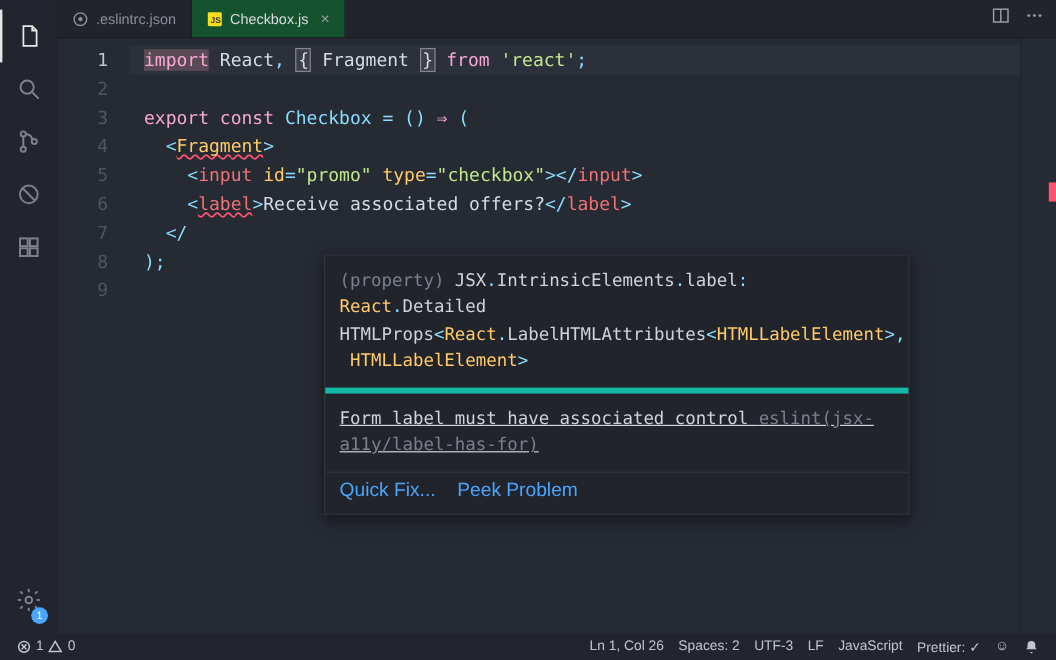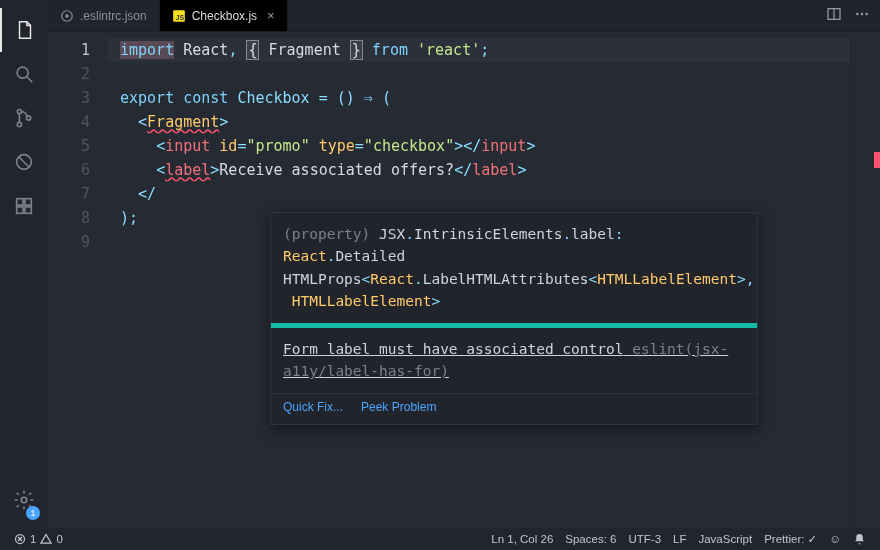--- a/index.html
+++ b/index.html
@@ -35,21 +35,21 @@
   .tabrow {
     height: 32px; background: #21242b; display: flex; align-items: stretch;
     border-bottom: 1px solid #1b1e24;
   }
   .tab {
     display: flex; align-items: center; gap: 6px;
     padding: 11px 12px; font-size: 12px; color: #8a8f99;
     background: #21242b; cursor: pointer;
     border-right: 1px solid #1b1e24;
   }
-  .tab.active { background: #000000; color: #d7dbe2; }
+  .tab.active { background: #14532d; color: #d7dbe2; }
   .tab .fileicon { width: 14px; height: 14px; }
   .tab .close { font-size: 13px; color: #9aa0aa; margin-left: 4px; }
   .tab-spacer { flex: 1; }
   .tab-actions { display: flex; align-items: center; gap: 12px; padding: 0 10px; color: #9aa0aa; }
 
   
   .editor {
     flex: 1; display: flex; background: #262a33;
     font-family: "Consolas", "Menlo", monospace; font-size: 15px;
     position: relative;
@@ -60,21 +60,21 @@
   }
   .gutter div { height: 24px; line-height: 24px; padding-right: 18px; }
   .gutter div.cur { color: #c0c5ce; }
   .code { flex: 1; padding-top: 6px; position: relative; }
   .code-line {
     height: 24px; line-height: 24px; white-space: pre;
     padding-left: 12px;
   }
   .code-line.cur { background: #2b303b; }
 
-  .t-kw { color: #7dd3fc; }
+  .t-kw { color: #f9a8d4; }
   .t-var { color: #d7dbe2; }
   .t-pun { color: #89ddff; }
   .t-fn { color: #89ddff; }
   .t-str { color: #c3e88d; }
   .t-tag { color: #f07178; }
   .t-attr { color: #ffcb6b; }
   .t-txt { color: #d7dbe2; }
   .t-brb { background: #3a3f4b; border: 1px solid #888; color: #d7dbe2; padding: 0 1px; }
   .t-err {
     text-decoration: underline wavy #ff5370;
@@ -85,21 +85,21 @@
   
   .hover {
     position: absolute; left: 162px; top: 180px;
     width: 488px; background: #21242b; border: 1px solid #2f333d;
     font-family: "Consolas","Menlo",monospace; font-size: 14.5px;
     box-shadow: 0 4px 12px rgba(0,0,0,0.5);
     z-index: 10;
   }
   .hover .sect { padding: 10px 12px; line-height: 1.55; color: #cfd3da; white-space: pre-wrap; }
   .hover .sect + .sect { border-top: 5px solid #14b8a6; text-decoration: underline; }
-  .hover .actions { display: flex; gap: 18px; padding: 6px 12px 10px; font-size: 12px;
+  .hover .actions { display: flex; gap: 18px; padding: 6px 12px 10px; font-size: 16px;
     font-family: "Segoe UI", Arial, sans-serif; border-top: 1px solid #2f333d; }
   .hover .actions span { color: #4aa5ff; cursor: pointer; }
   .hover .muted { color: #7a808c; }
   .h-type { color: #ffcb6b; }
   .h-pun { color: #89ddff; }
 
   .minimap {
     width: 30px; background: #262a33; position: relative;
     border-left: 1px solid #22252b;
   }
@@ -252,21 +252,21 @@
           <line x1="16" y1="8" x2="8" y2="16"></line>
         </svg>
       <span>1</span>
       <svg class="status-icon" width="12" height="12" viewBox="0 0 24 24" fill="none" stroke="currentColor" stroke-width="2.5">
           <path d="M12 3 L22 20 H2 Z"></path>
         </svg>
       <span>0</span>
     </div>
     <div class="spacer"></div>
     <div class="seg">Ln 1, Col 26</div>
-    <div class="seg">Spaces: 6</div>
+    <div class="seg">Spaces: 2</div>
     <div class="seg">UTF-3</div>
     <div class="seg">LF</div>
     <div class="seg">JavaScript</div>
     <div class="seg">Prettier: ✓</div>
     <div class="seg">☺</div>
     <div class="seg">
       <svg width="13" height="13" viewBox="0 0 24 24" fill="currentColor">
           <path d="M12 2a6 6 0 0 0-6 6v4l-2 3h16l-2-3V8a6 6 0 0 0-6-6zM10 19a2 2 0 0 0 4 0"></path>
         </svg>
     </div>

